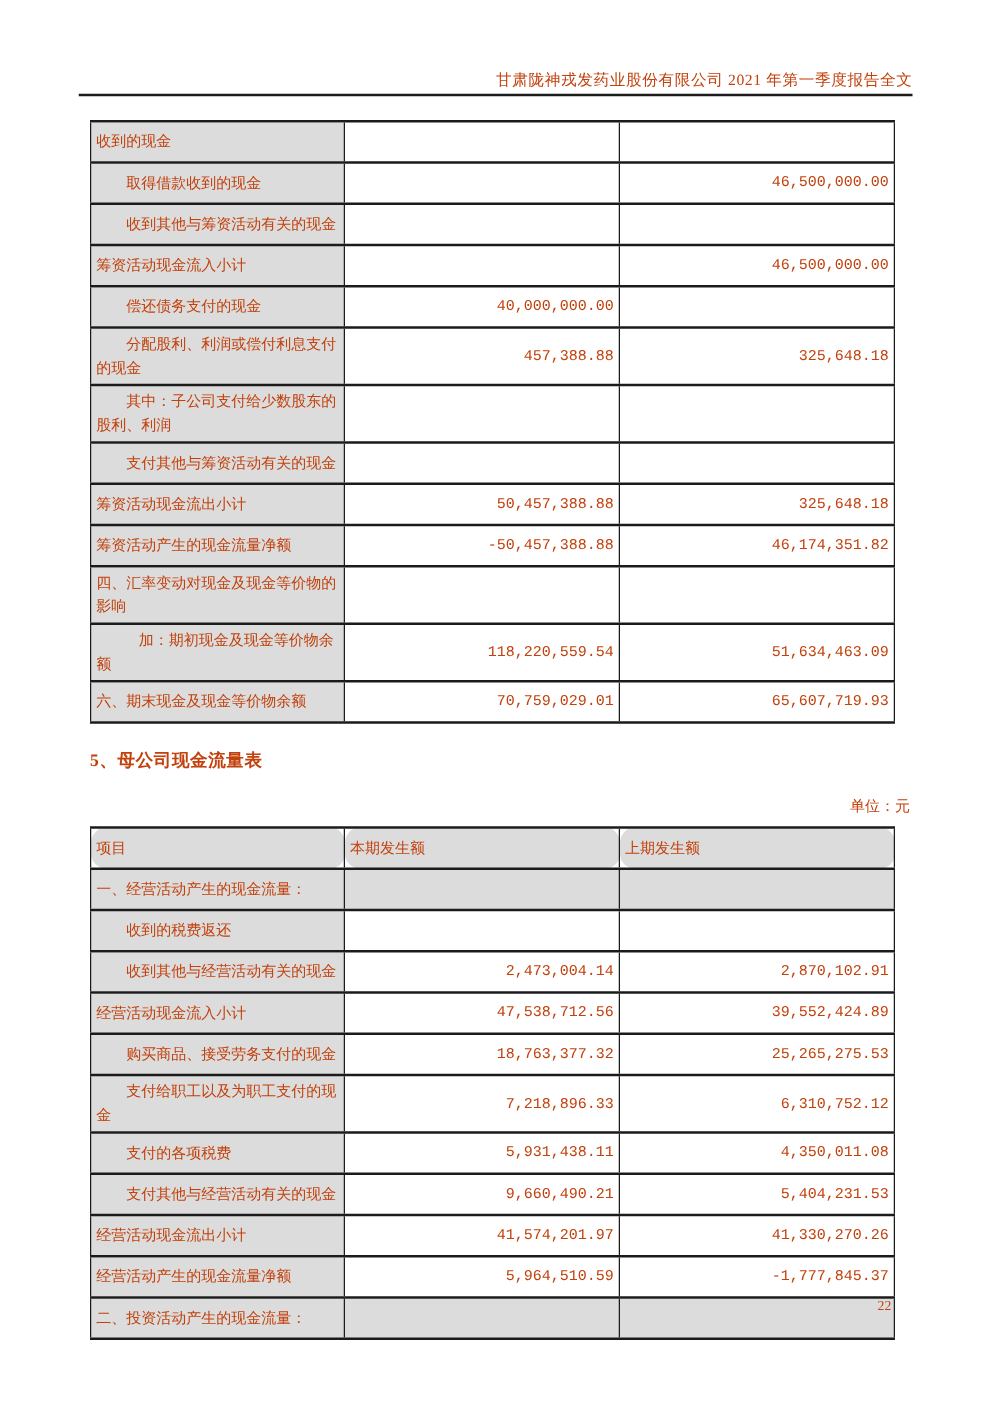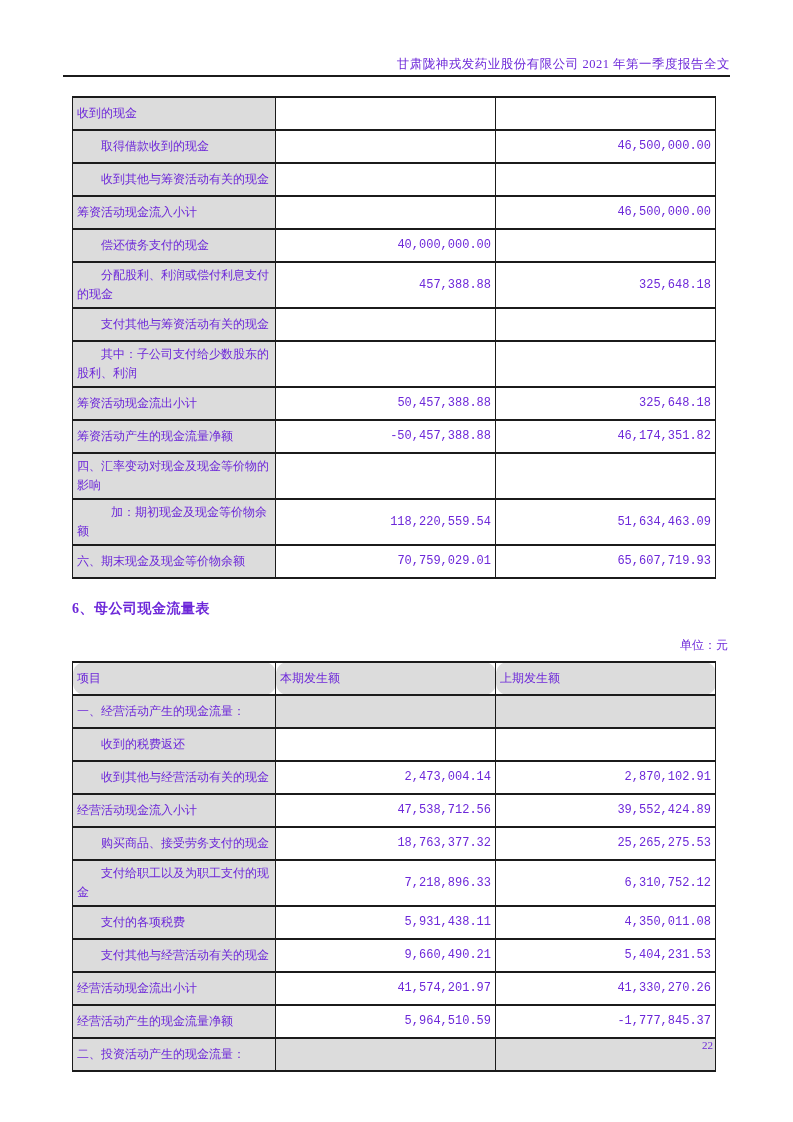--- a/index.html
+++ b/index.html
@@ -1,21 +1,21 @@
 <!DOCTYPE html>
 <html><head>
 <meta charset="utf-8">
 <style>
   html,body{margin:0;padding:0;background:#ffffff;}
   .page{
     position:relative;
     width:793px;height:1122px;
     background:#ffffff;
     font-family:"Liberation Serif","DejaVu Serif",serif;
-    color:#6d28d9;
+    color:#c2410c;
     overflow:hidden;
   }
   .doc-header{
     position:absolute;top:56px;left:63px;width:667px;
     text-align:right;
     font-size:12.5px;line-height:16px;
     padding-bottom:3px;
     border-bottom:2px solid #1b1b1b;
     letter-spacing:0.5px;
   }
@@ -102,26 +102,26 @@
     <td class="label indent1">偿还债务支付的现金</td>
     <td class="num">40,000,000.00</td>
     <td class="num"></td>
   </tr>
           <tr>
     <td class="label indent1">分配股利、利润或偿付利息支付的现金</td>
     <td class="num">457,388.88</td>
     <td class="num">325,648.18</td>
   </tr>
           <tr>
+    <td class="label indent1">其中：子公司支付给少数股东的股利、利润</td>
+    <td class="num"></td>
+    <td class="num"></td>
+  </tr>
+          <tr>
     <td class="label indent1">支付其他与筹资活动有关的现金</td>
-    <td class="num"></td>
-    <td class="num"></td>
-  </tr>
-          <tr>
-    <td class="label indent1">其中：子公司支付给少数股东的股利、利润</td>
     <td class="num"></td>
     <td class="num"></td>
   </tr>
           <tr>
     <td class="label indent0">筹资活动现金流出小计</td>
     <td class="num">50,457,388.88</td>
     <td class="num">325,648.18</td>
   </tr>
           <tr>
     <td class="label indent0">筹资活动产生的现金流量净额</td>
@@ -139,21 +139,21 @@
     <td class="num">51,634,463.09</td>
   </tr>
           <tr>
     <td class="label indent0">六、期末现金及现金等价物余额</td>
     <td class="num">70,759,029.01</td>
     <td class="num">65,607,719.93</td>
   </tr>
         </tbody>
     </table>
 
-    <div class="section-title">6、母公司现金流量表</div>
+    <div class="section-title">5、母公司现金流量表</div>
 
     <div class="unit-line">单位：元</div>
 
     <table class="fin" id="table2">
       <colgroup>
           <col style="width:203px">
           <col style="width:220px">
           <col style="width:220px">
         </colgroup>
       <thead>

